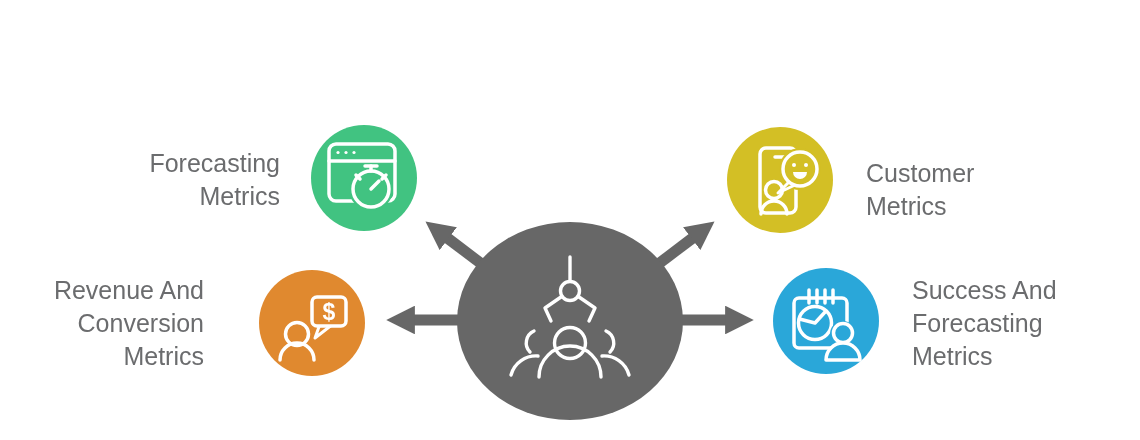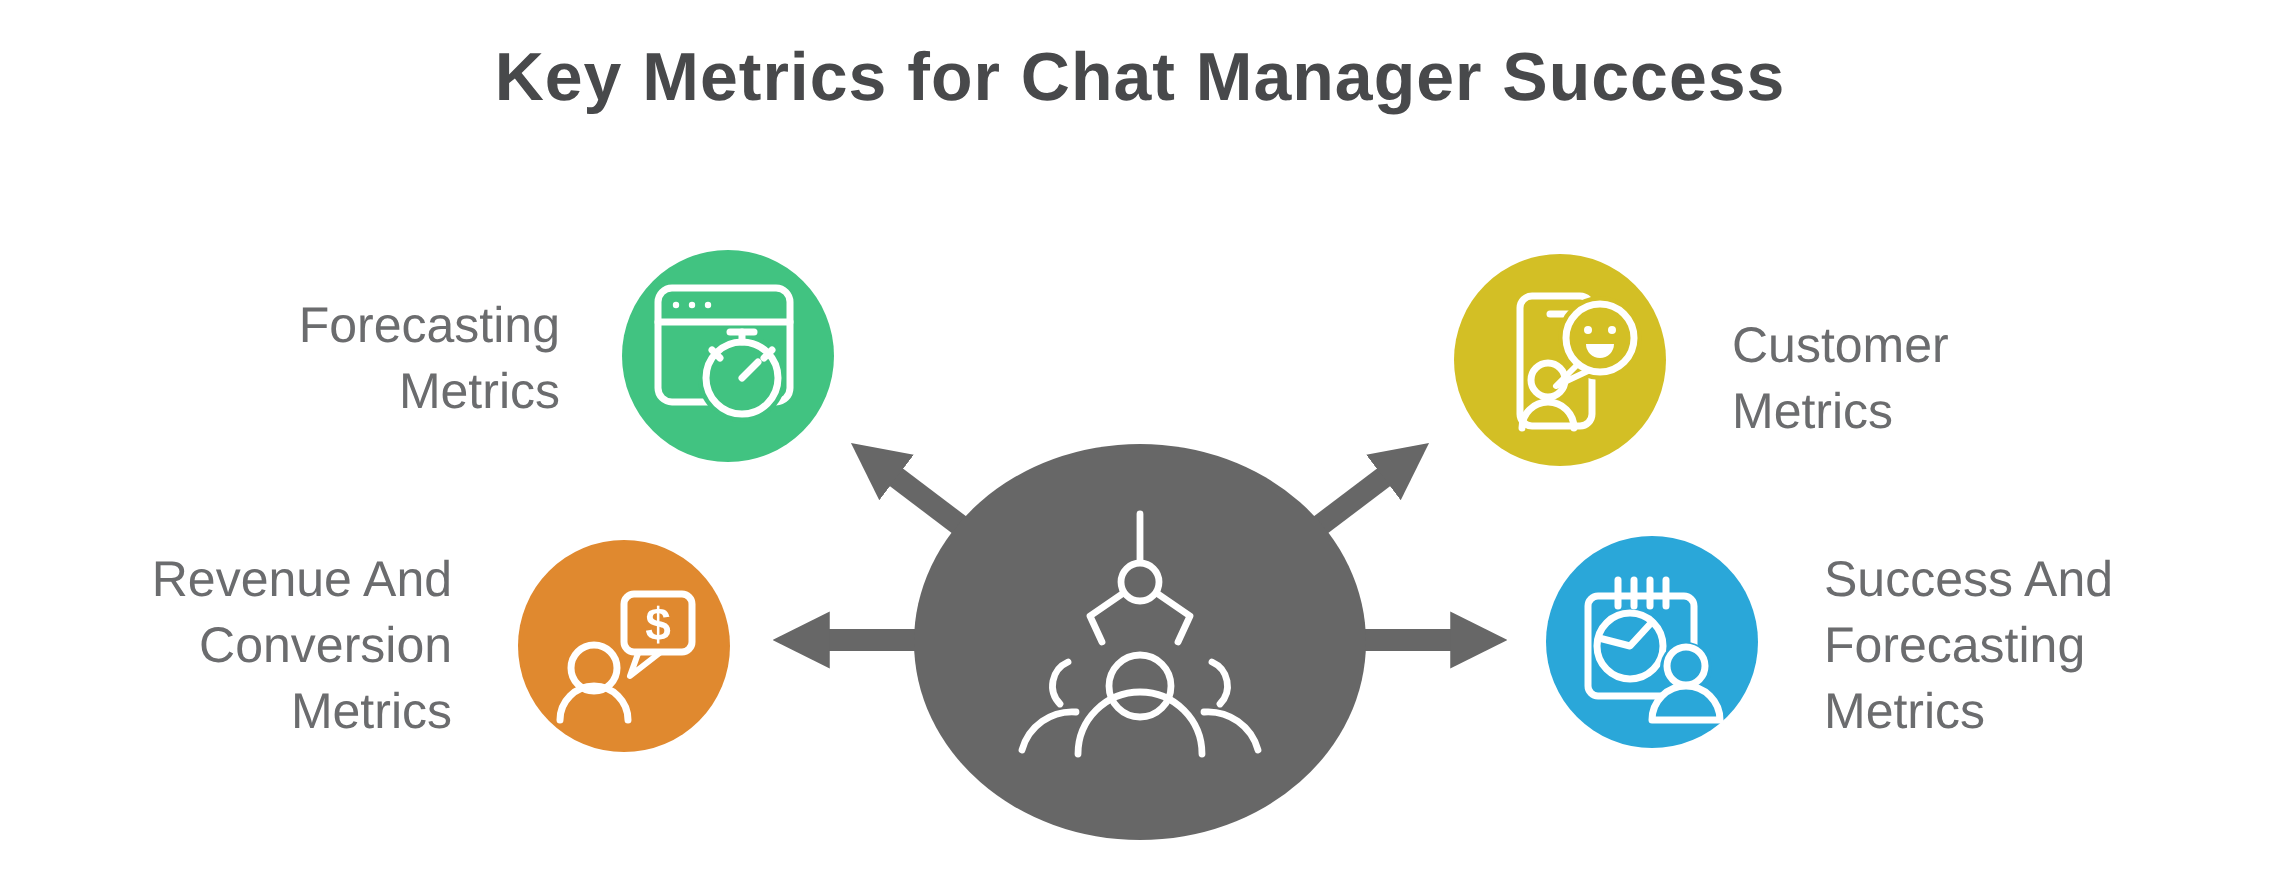--- a/index.html
+++ b/index.html
@@ -14,33 +14,32 @@
   .node{position:absolute;width:106px;height:106px;}
   .node svg{display:block;width:106px;height:106px;}
   .label{
     position:absolute;font-size:25px;line-height:33px;color:#6b6c6e;
     white-space:pre-line;
   }
   .label.align-right{text-align:right;}
   .label.align-left{text-align:left;}
   .lbl-performance{top:147px;right:860px;}
   .lbl-customer{top:157px;left:866px;}
-  .lbl-revenue{top:274px;right:914px;}
+  .lbl-revenue{top:274px;right:936px;}
   .lbl-staffing{top:274px;left:912px;}
   .n-performance{left:311px;top:125px;}
   .n-customer{left:727px;top:127px;}
   .n-revenue{left:259px;top:270px;}
   .n-staffing{left:773px;top:268px;}
 </style>
 </head>
 <body>
 
 <div class="canvas">
 
-  <div class="title">Key Metrics for Chat Manager Success</div>
 
   <svg class="hub-svg" viewBox="0 0 1140 440">
     <defs>
       <marker id="ah" viewBox="0 0 10 10" refX="1" refY="5" markerWidth="2.6" markerHeight="2.6" orient="auto">
         <path d="M0,0 L10,5 L0,10 Z" fill="#676767"></path>
       </marker>
     </defs>
 
     <g>
       <line x1="520" y1="293" x2="446" y2="237" stroke-width="11" marker-end="url(#ah)" stroke="#676767"></line>

